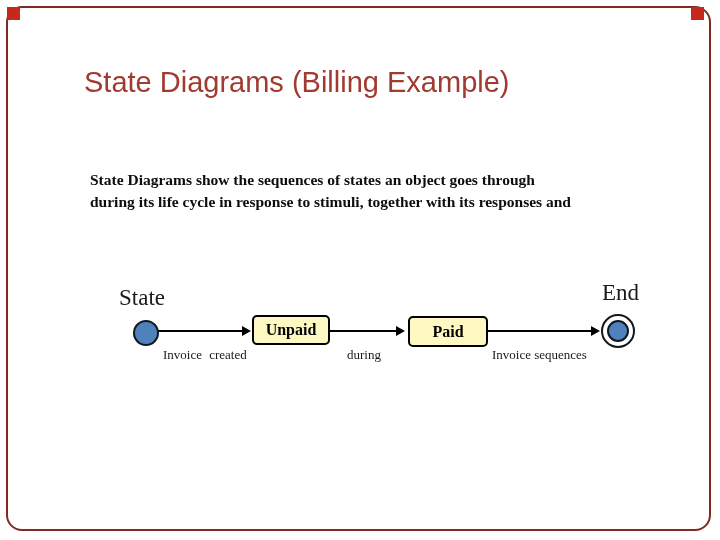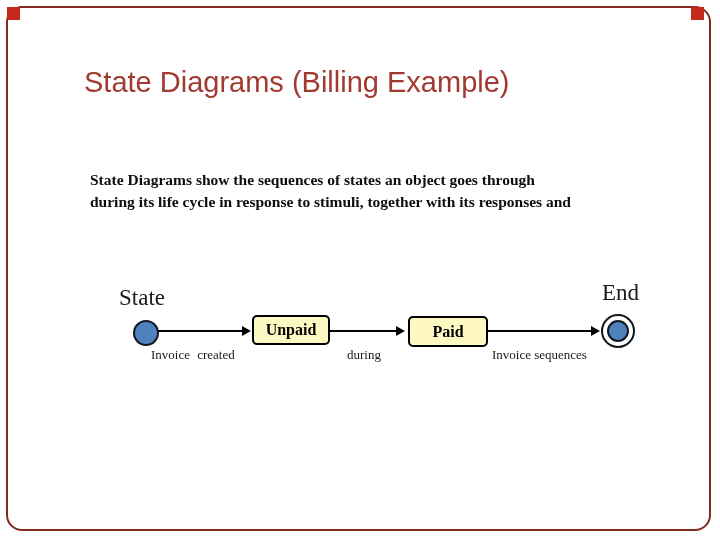--- a/index.html
+++ b/index.html
@@ -121,21 +121,21 @@
   .ah3 { left: 591px; }
 
   .trans-label {
     position: absolute;
     font-family: "Liberation Serif", serif;
     font-size: 13px;
     color: #1a1a1a;
     white-space: nowrap;
     top: 347px;
   }
-  .tl1 { left: 151px; word-spacing: 4px; }
+  .tl1 { left: 163px; word-spacing: 4px; }
   .tl2 { left: 347px; }
   .tl3 { left: 492px; }
 </style>
 </head>
 <body>
 
 <div class="slide">
 
   <div class="frame"></div>
   <div class="corner-sq left"></div>

